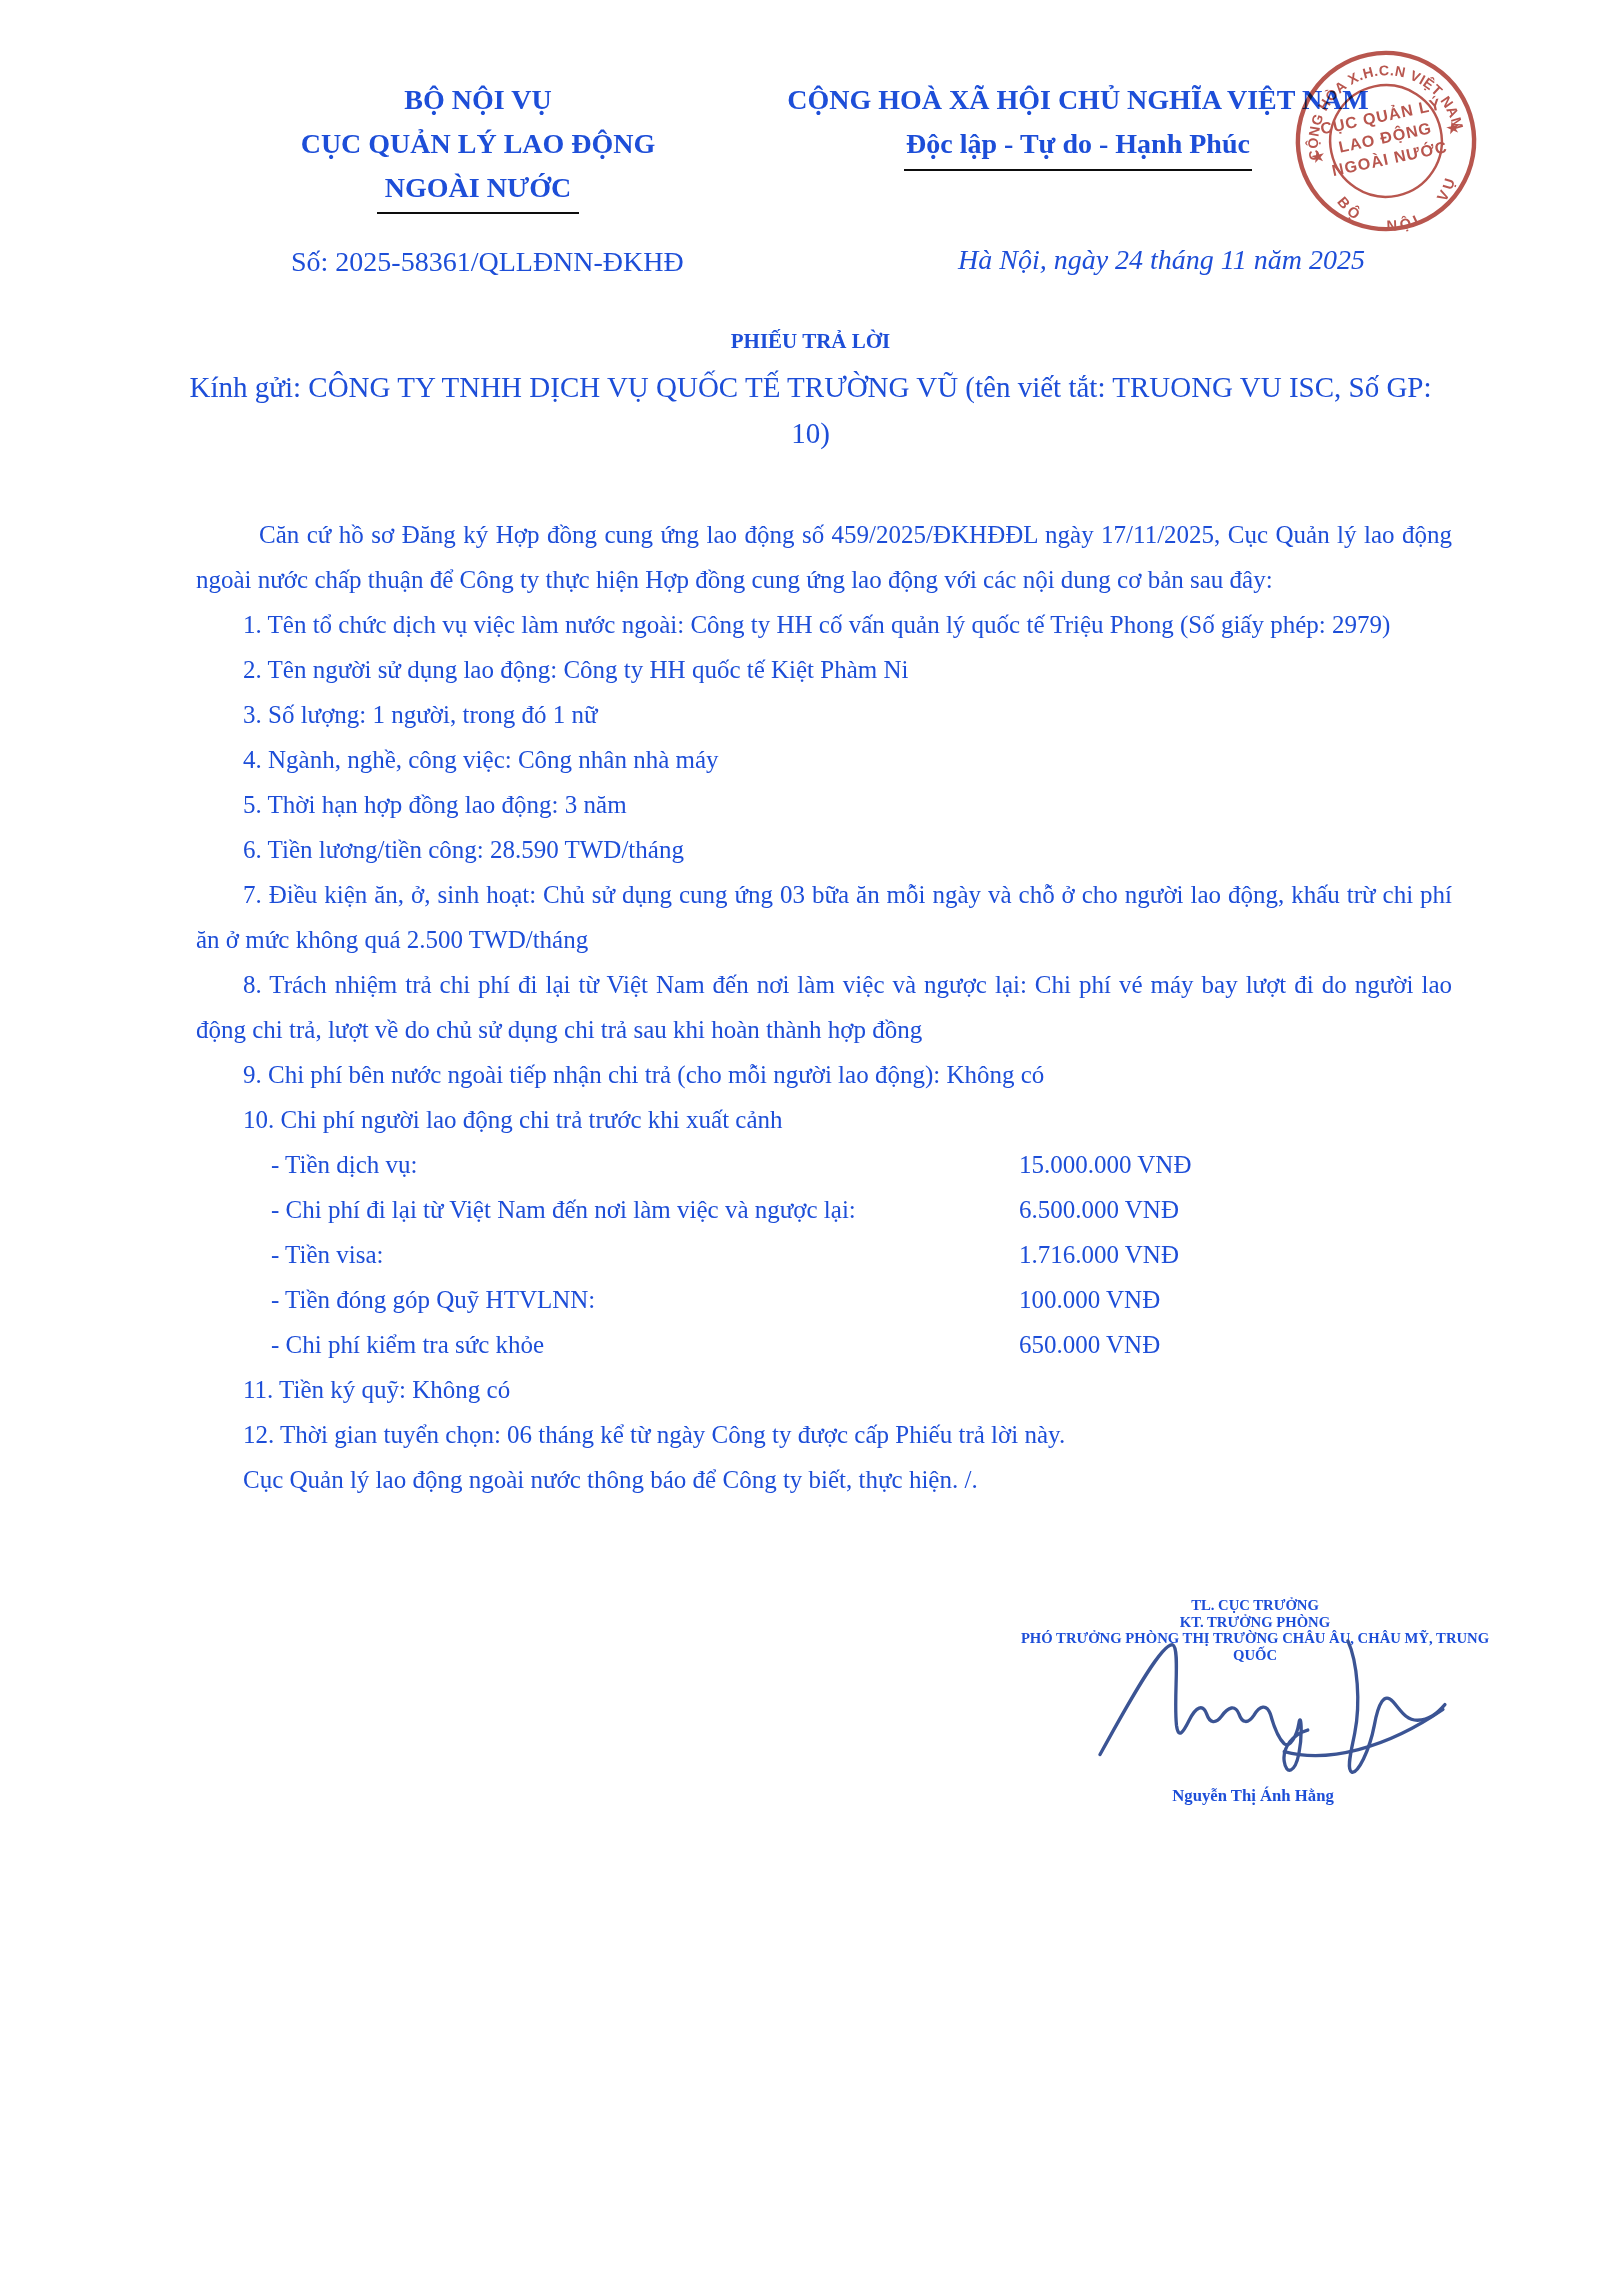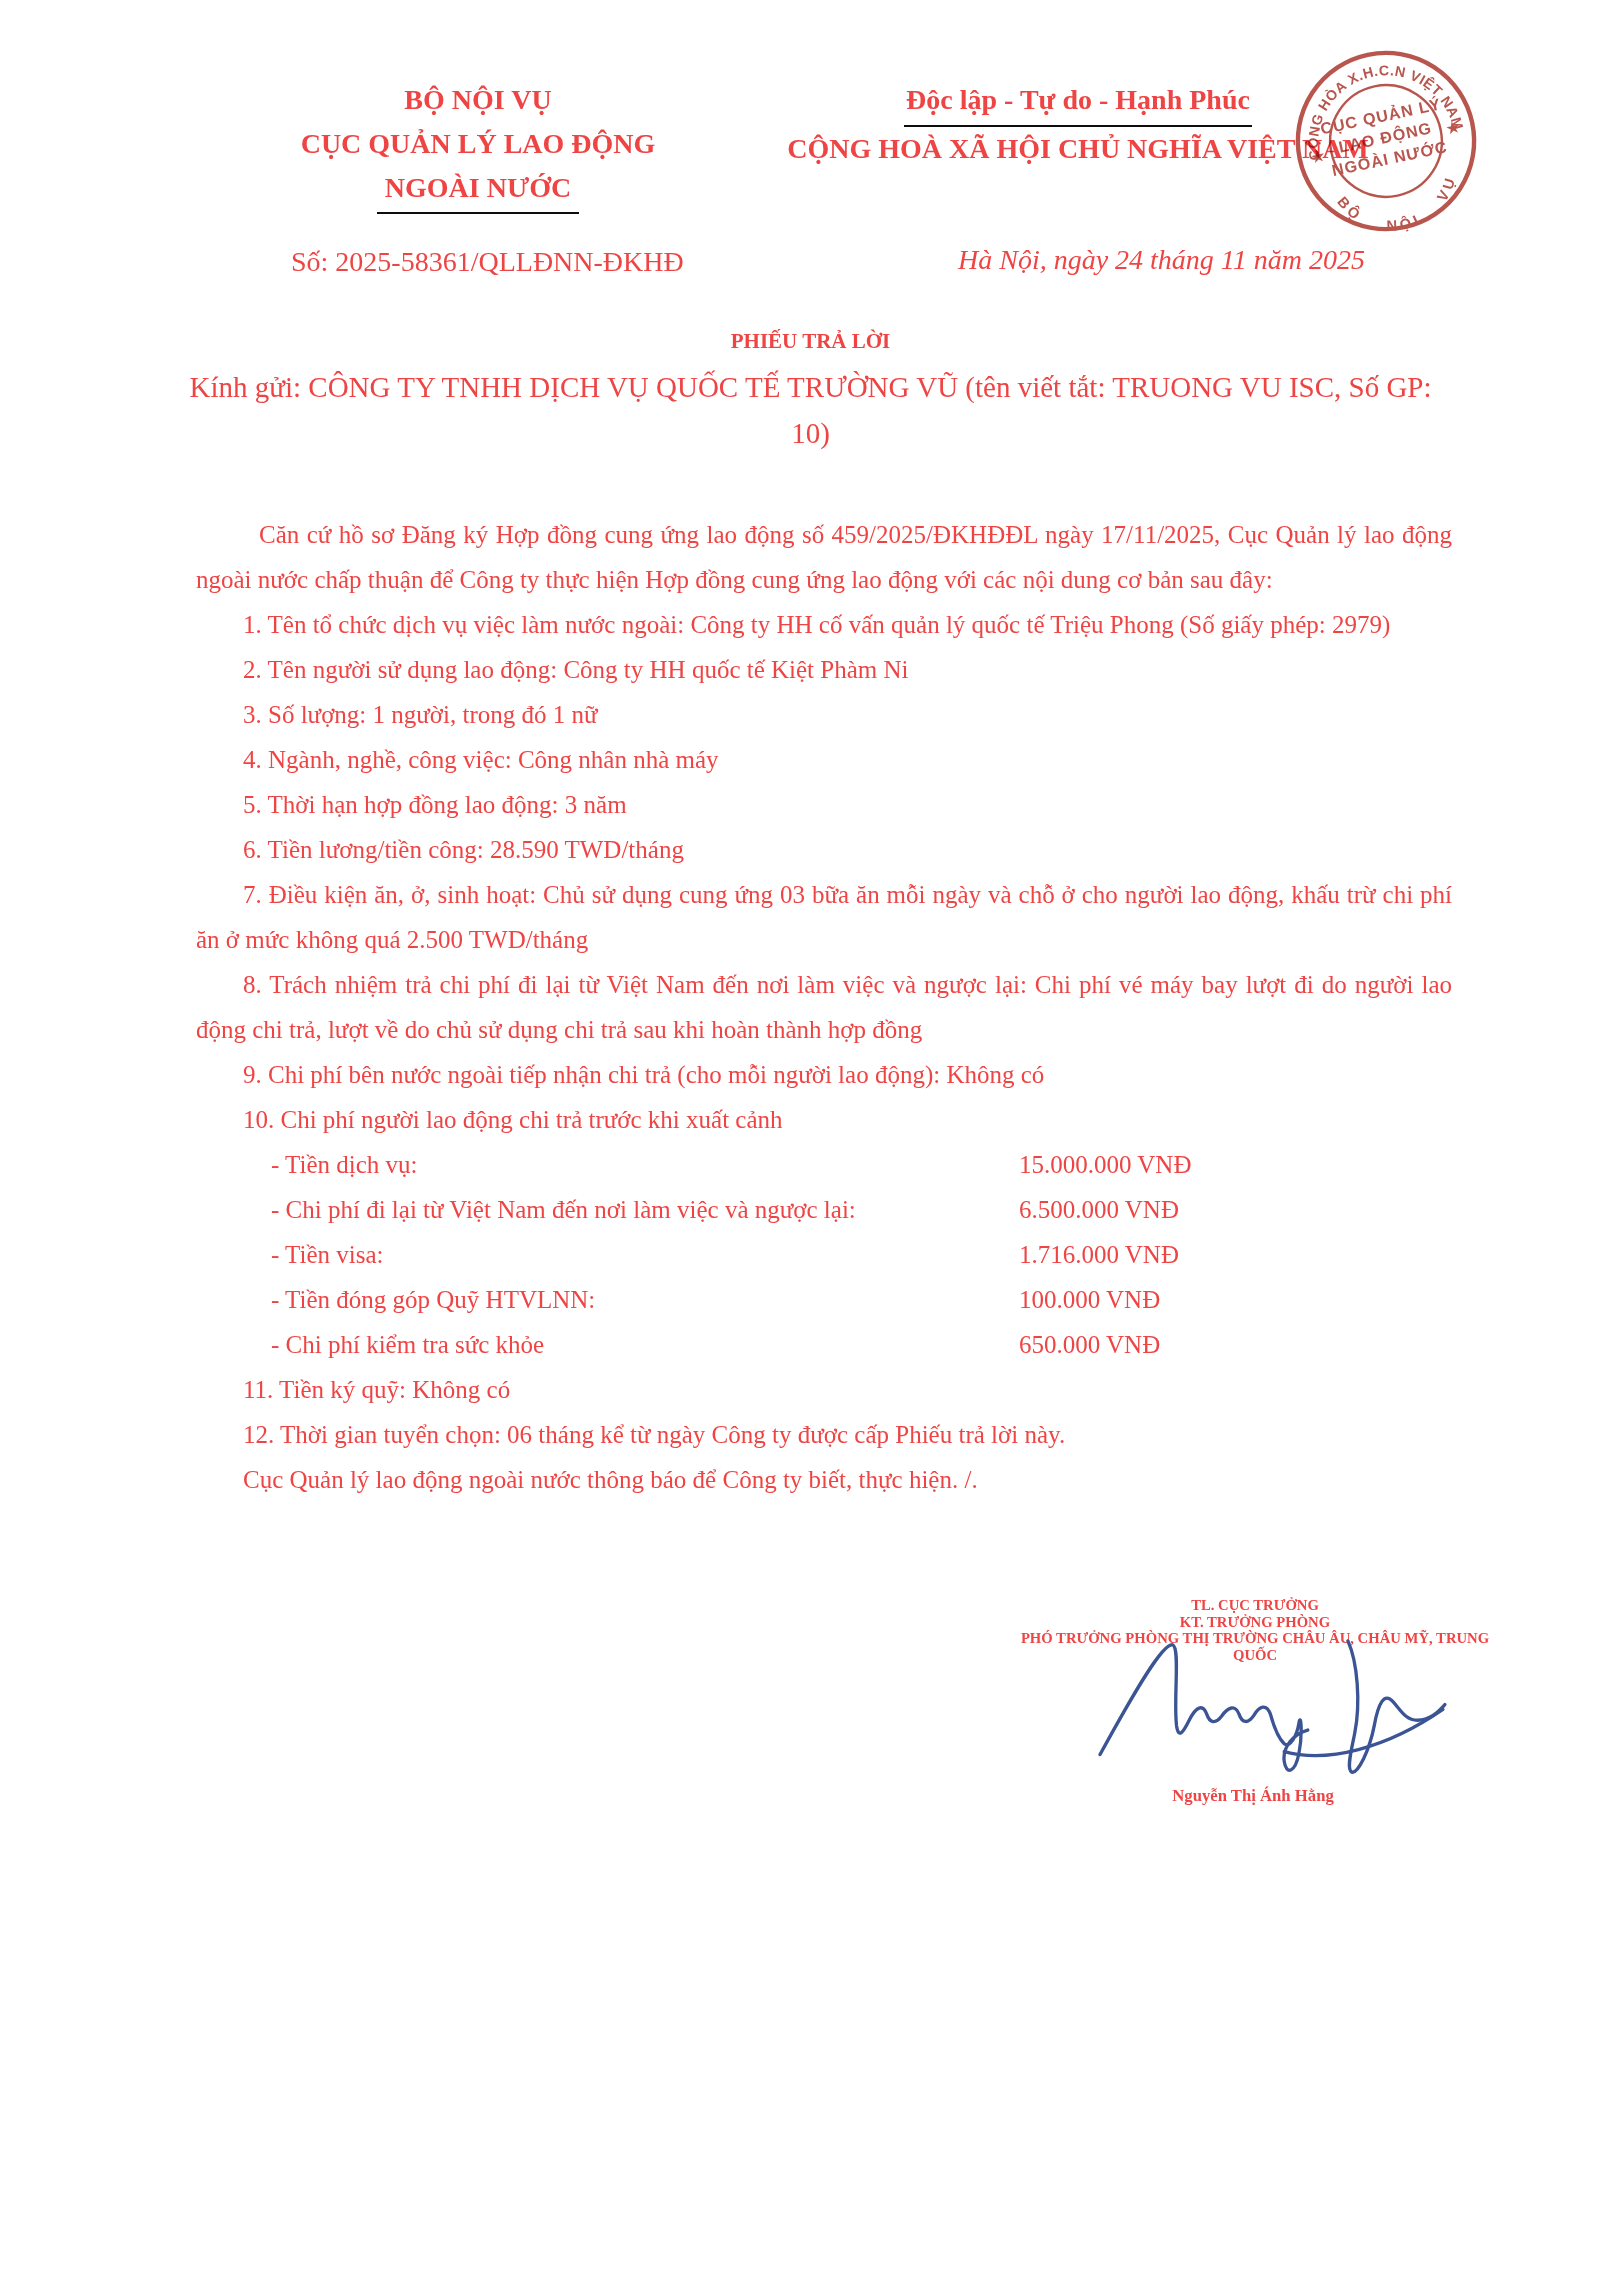--- a/index.html
+++ b/index.html
@@ -1,21 +1,21 @@
 <!DOCTYPE html>
 <html><head>
 <meta charset="utf-8">
 <style>
   html,body{margin:0;padding:0;background:#888;}
   .page{
     position:relative;
     width:1621px;height:2293px;
     background:#ffffff;
     font-family:"Liberation Serif","DejaVu Serif",serif;
-    color:#ef4444;
+    color:#1d4ed8;
     overflow:hidden;
   }
   
   .hdr-left{position:absolute;left:233px;top:78px;width:490px;text-align:center;
     font-weight:bold;font-size:28px;line-height:44px;}
   .hdr-left .u{display:inline-block;border-bottom:2.9px solid #0d0d0d;padding:0 7.8px 2px 7.8px;}
   .doc-number{position:absolute;left:291px;top:246px;font-size:28px;}
   .hdr-right{position:absolute;left:784px;top:78px;width:588px;text-align:center;
     font-weight:bold;font-size:28px;line-height:44px;}
   .hdr-right .u{display:inline-block;border-bottom:2.9px solid #0d0d0d;padding:0 2px 2.9px 2px;}
@@ -51,22 +51,22 @@
 <div class="page">
 
   <div class="hdr-left">
     <div>BỘ NỘI VỤ</div>
     <div>CỤC QUẢN LÝ LAO ĐỘNG</div>
     <div><span class="u">NGOÀI NƯỚC</span></div>
   </div>
   <div class="doc-number">Số: 2025-58361/QLLĐNN-ĐKHĐ</div>
 
   <div class="hdr-right">
+    <div>CỘNG HOÀ XÃ HỘI CHỦ NGHĨA VIỆT NAM</div>
     <div><span class="u">Độc lập - Tự do - Hạnh Phúc</span></div>
-    <div>CỘNG HOÀ XÃ HỘI CHỦ NGHĨA VIỆT NAM</div>
   </div>
   <div class="date-line">Hà Nội, ngày 24 tháng 11 năm 2025</div>
 
   <svg class="stamp" viewBox="0 0 192 192">
     <g transform="rotate(-12 96 96)" stroke="#b2473f" fill="#b2473f" font-family="Liberation Sans, sans-serif" font-weight="bold">
       <circle cx="96" cy="96" r="90" fill="none" stroke-width="4.5"></circle>
       <circle cx="96" cy="96" r="57" fill="none" stroke-width="2.5"></circle>
       <defs>
         <path id="arcTop" d="M 26,99 A 70,70 0 1 1 166,99" fill="none"></path>
         <path id="arcBottom" d="M 29,121 A 67,67 0 0 0 163,121" fill="none"></path>

